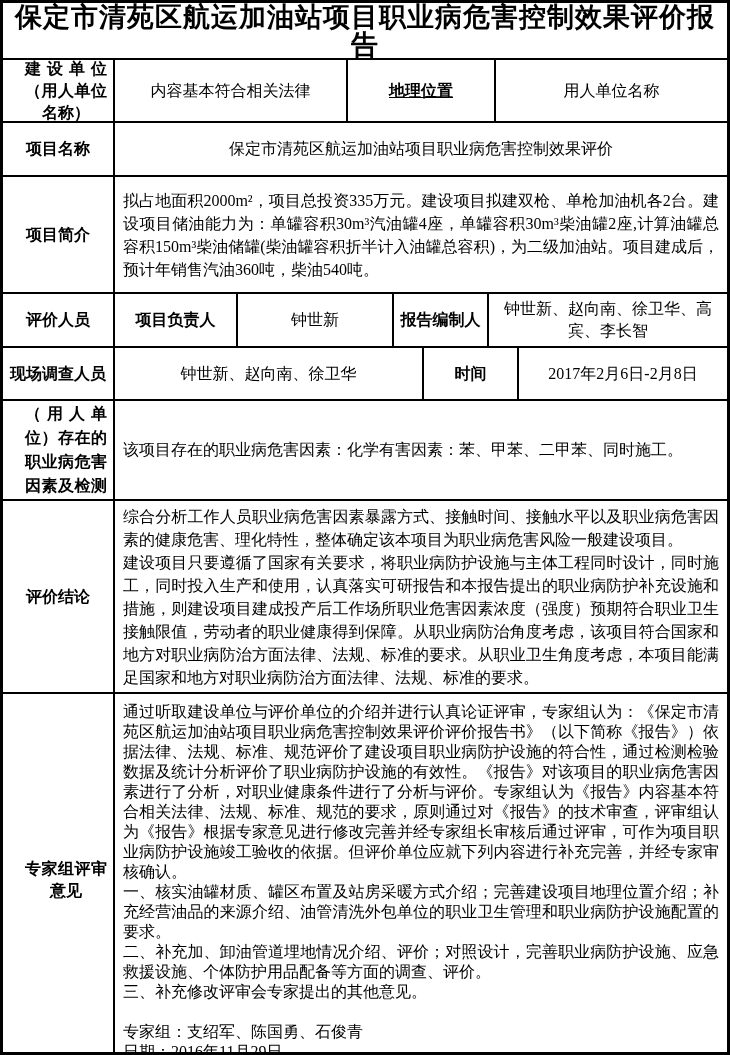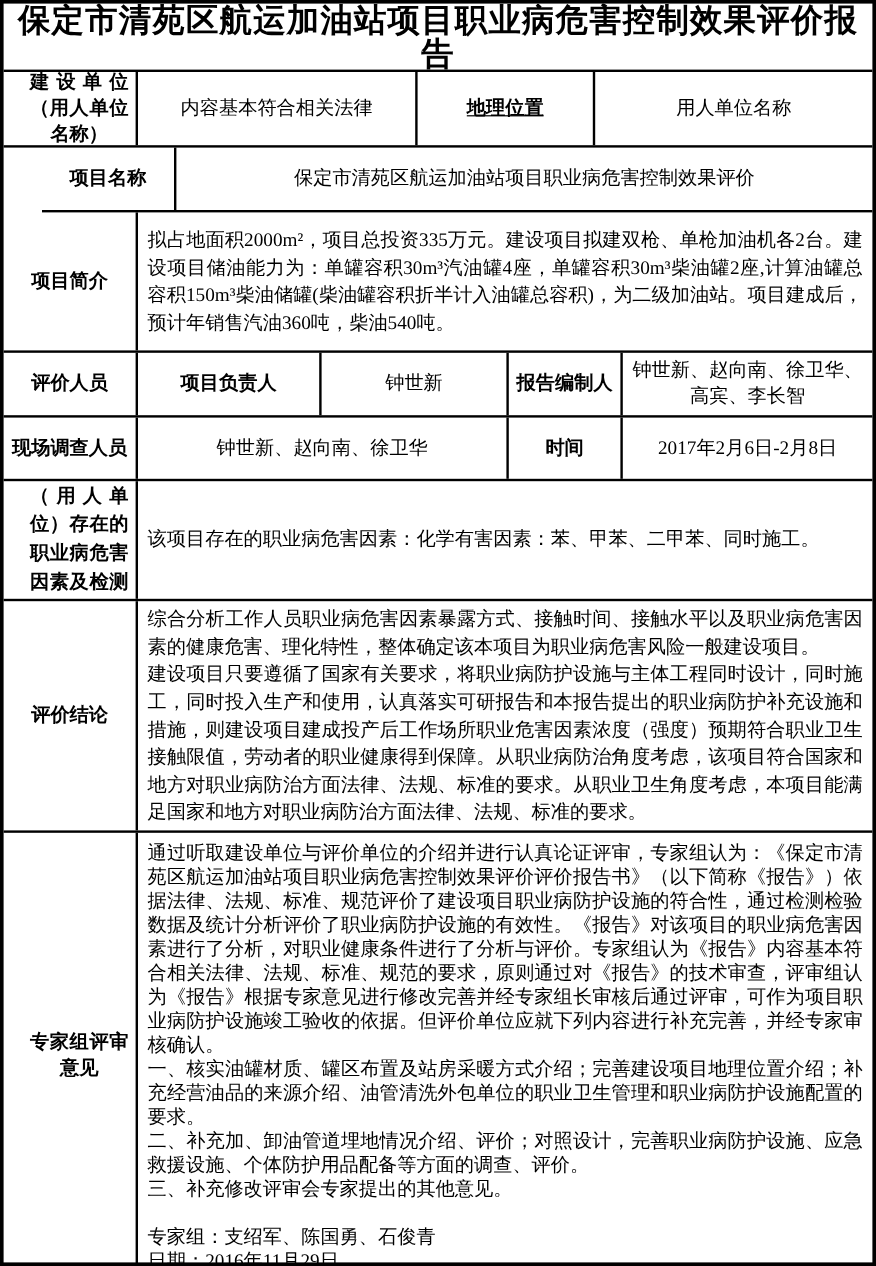--- a/index.html
+++ b/index.html
@@ -35,33 +35,33 @@
 
   
   .r-title { height:57px;justify-content:flex-end; }
   .r-title .cell {
     font-size:27px; font-weight:bold; line-height:28px;
     letter-spacing:1px; padding:0 4px; text-align:center;
   }
 
   
   .r1 { height:63px; }
-  .r2 { height:54px;margin-left:32px; }
+  .r2 { height:54px; }
   .r3 { height:117px; }
   .r4 { height:54px; }
   .r5 { height:53px; }
   .r6 { height:100px; }
   .r7 { height:193px; }
   .r8 { flex:1; }
 
   
   .col-a  { width:112px; flex:none; padding:3px 6px; }
   .w-233  { width:233px; flex:none; }
   .w-148  { width:148px; flex:none;text-decoration:underline; }
-  .w-153  { width:153px; flex:none; }
+  .w-153  { width:123px; flex:none; }
   .w-156  { width:156px; flex:none; }
   .w-72   { width:95px;  flex:none; padding:3px 4px; }
   .grow   { flex:1; }
 
   .lh23 { line-height:23px; }
   .lh24 { line-height:24px; }
   .lh20 { line-height:20px; }
   .r8 .cell.content { padding-top:8px; }
 </style>
 </head>

